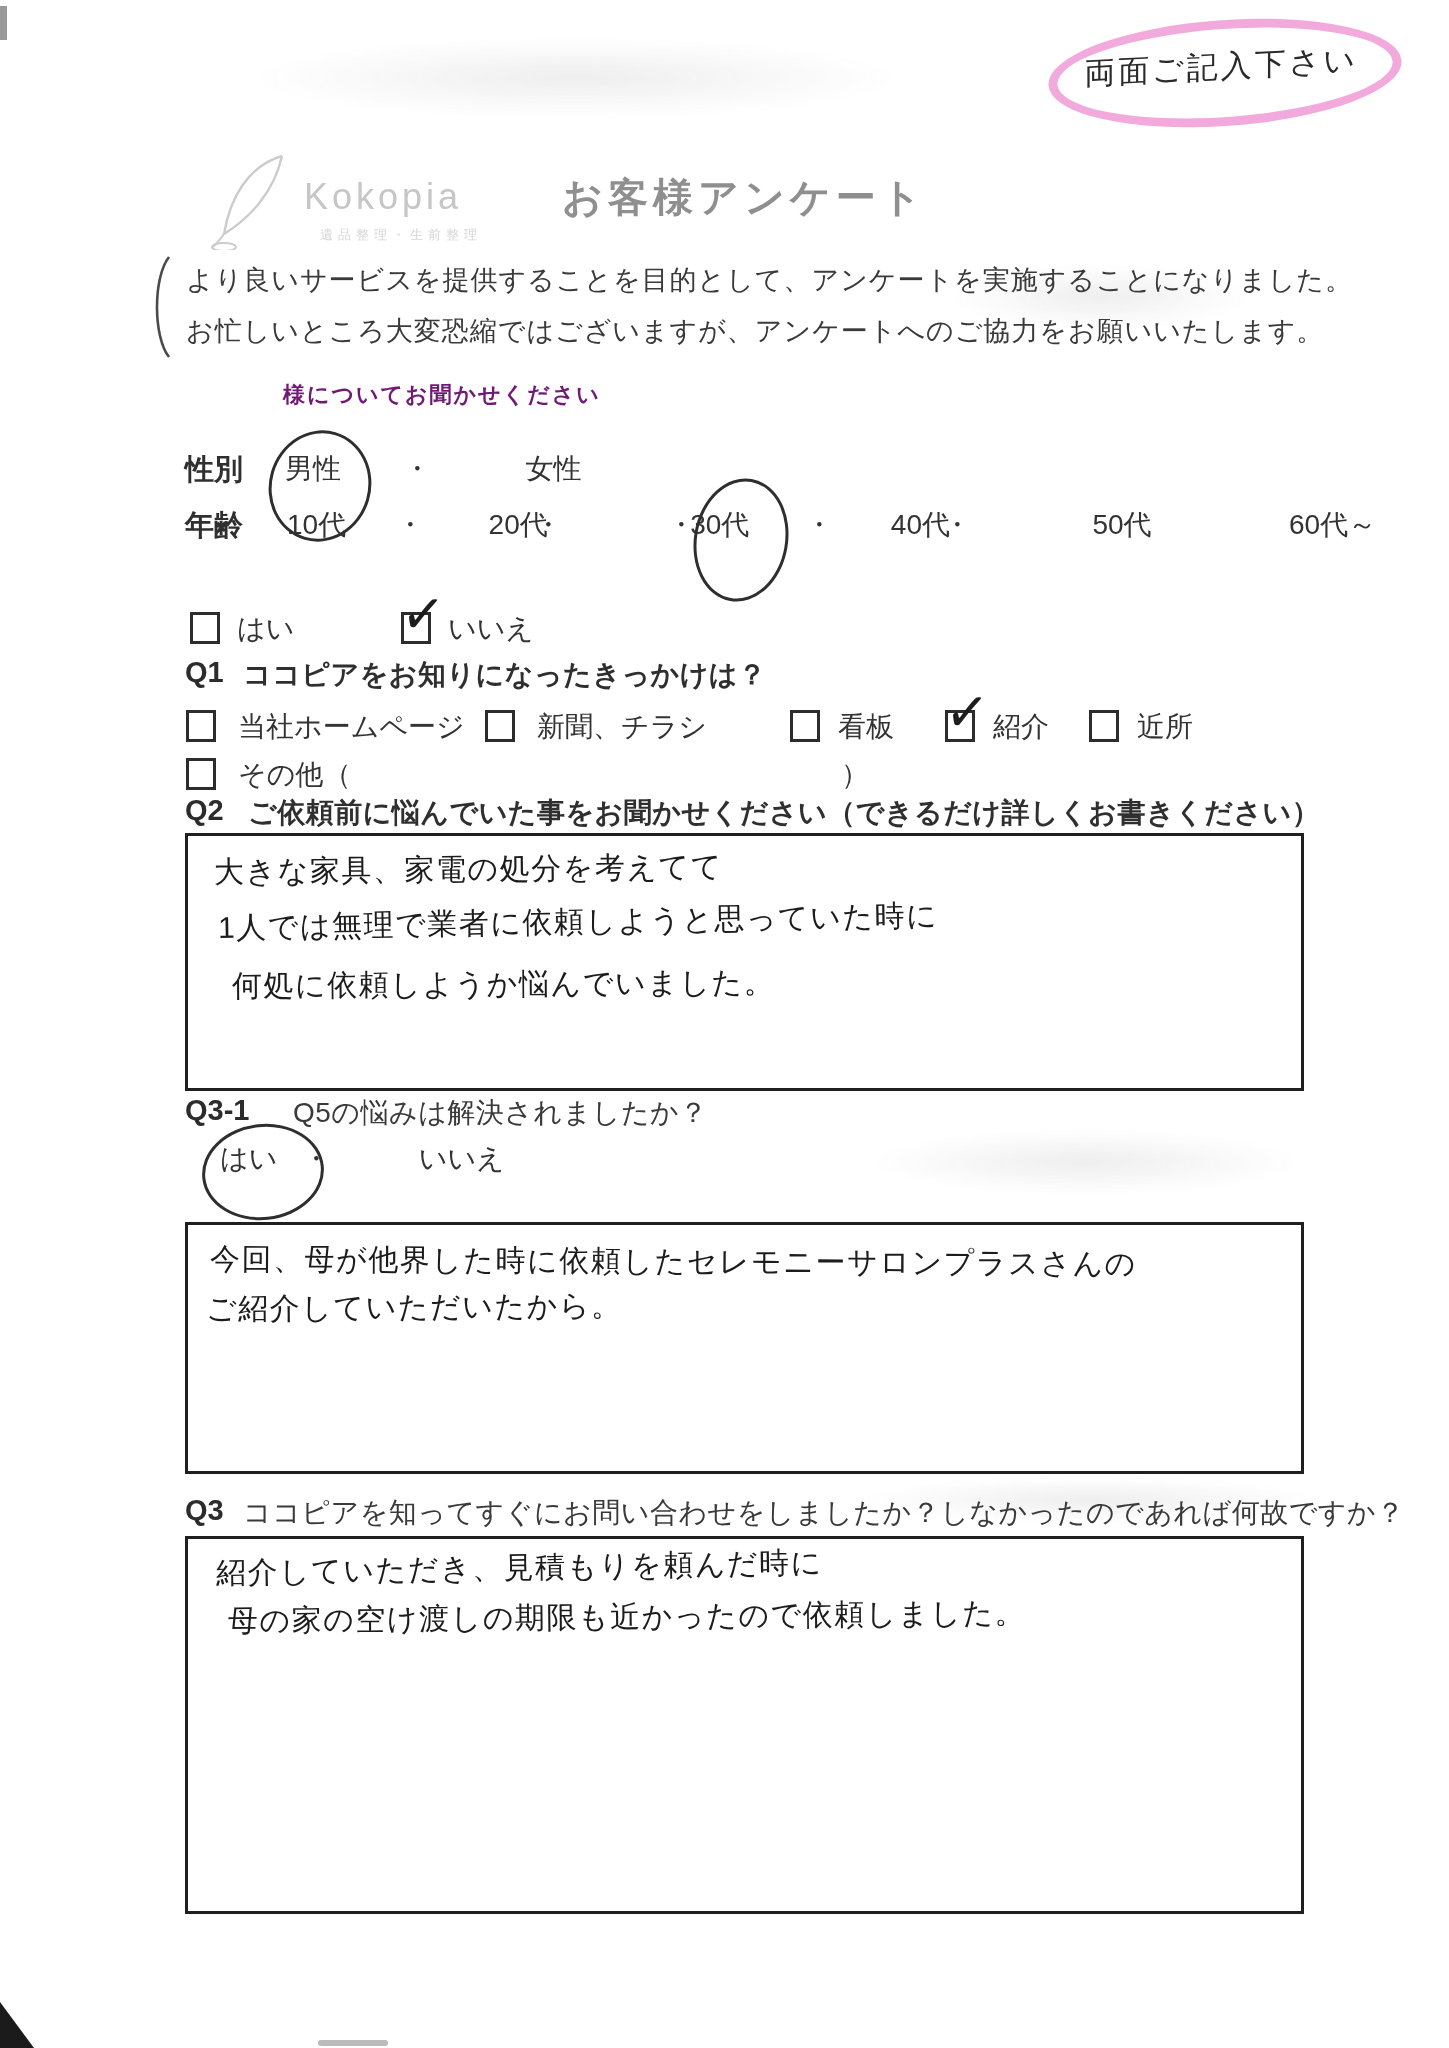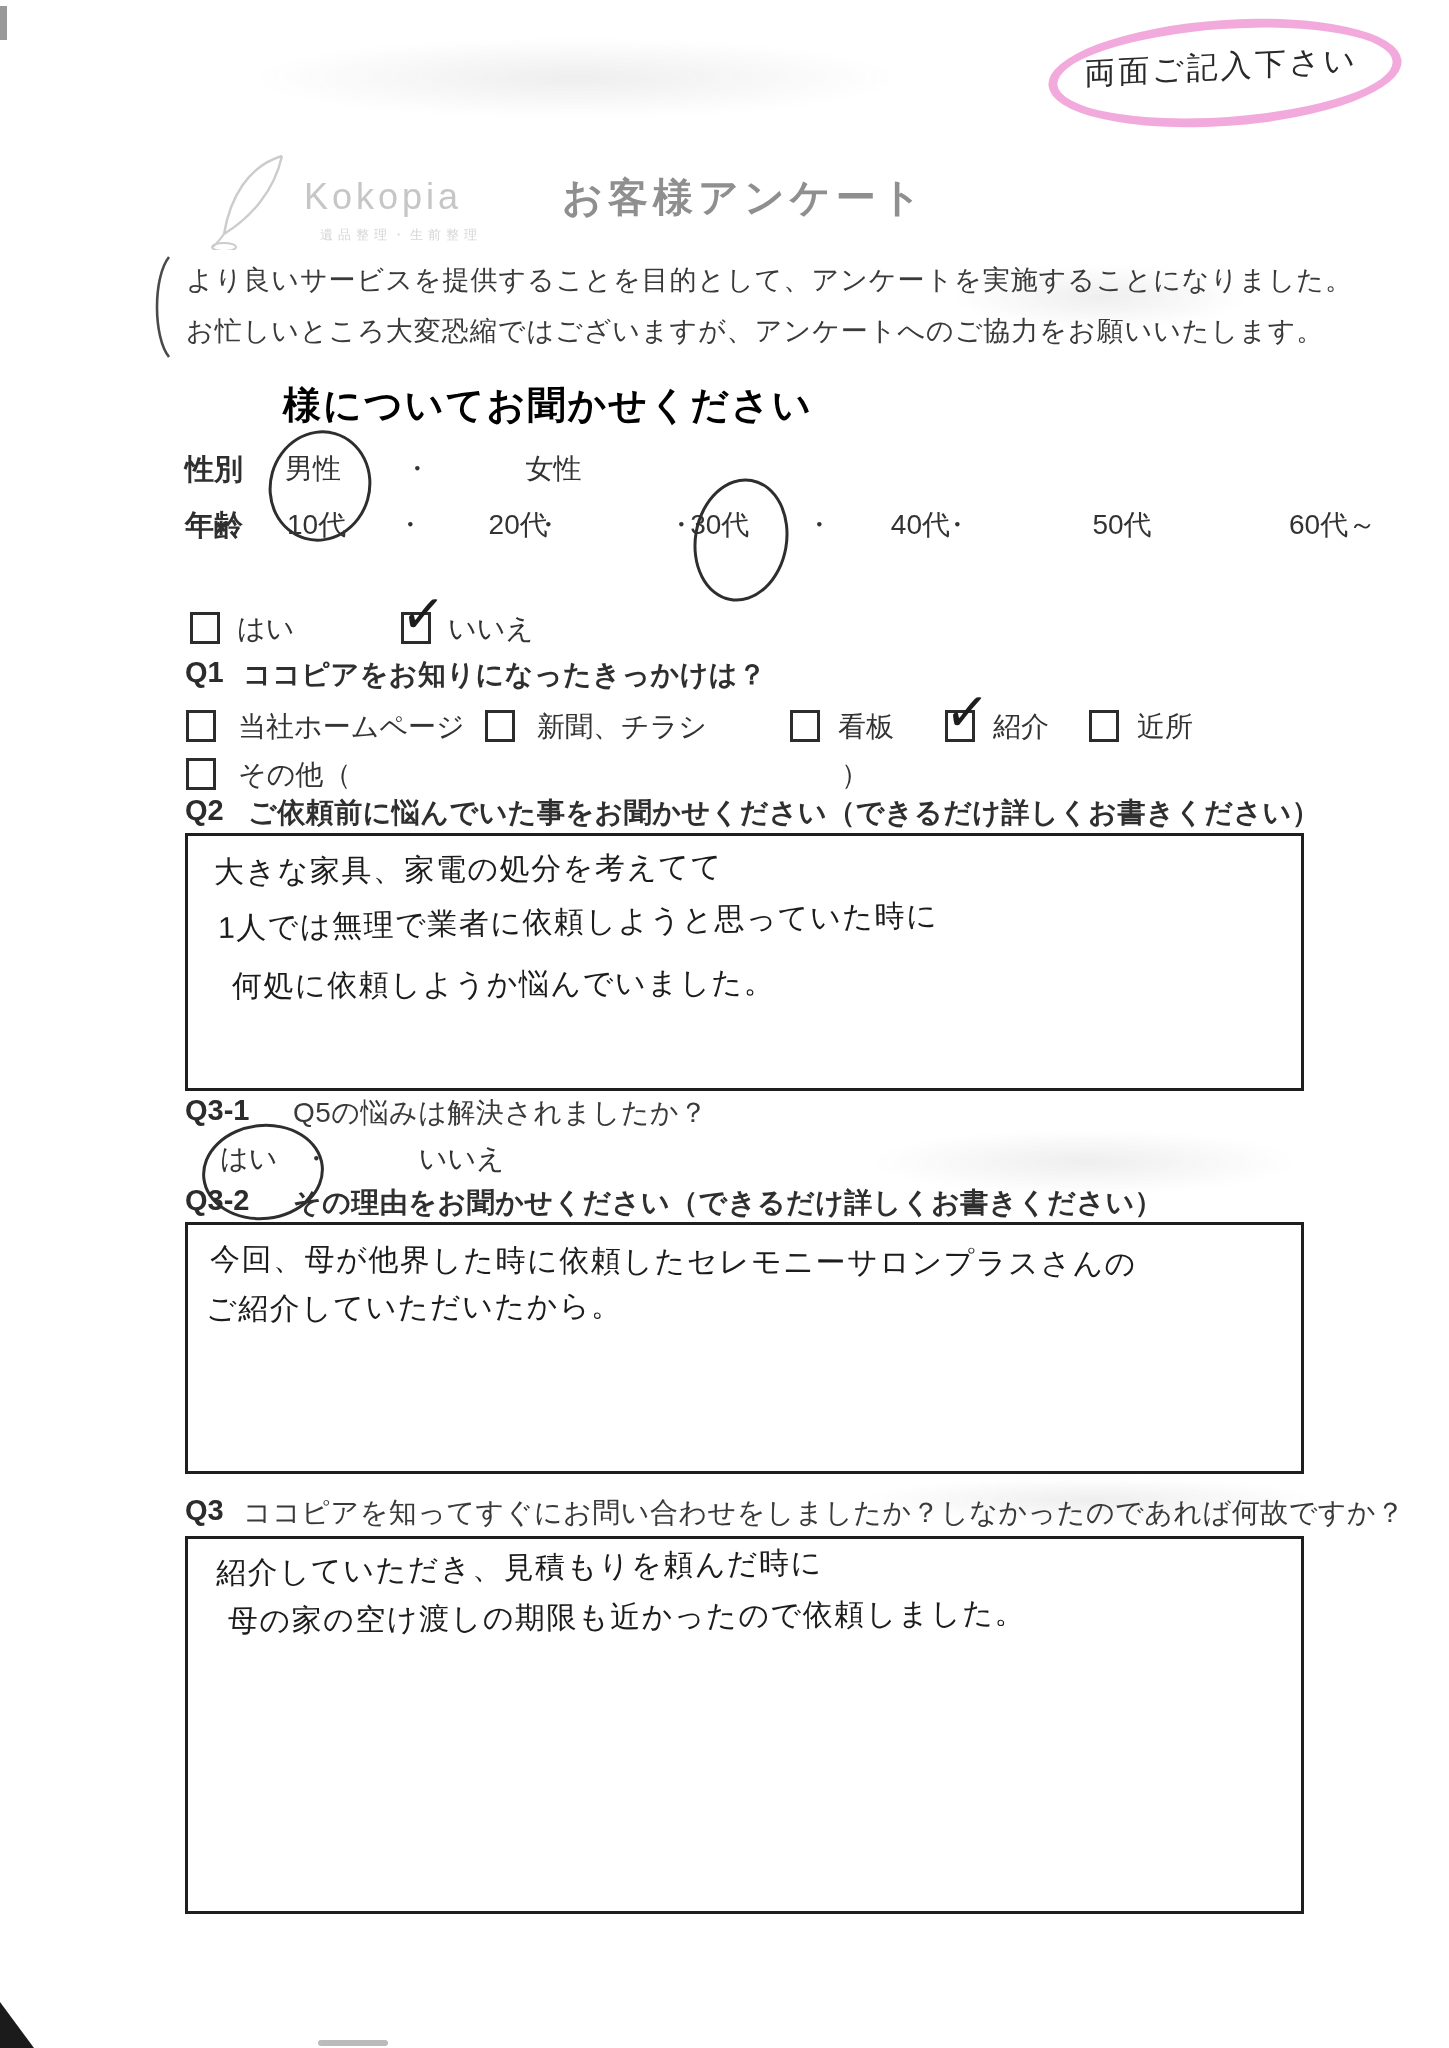--- a/index.html
+++ b/index.html
@@ -28,21 +28,21 @@
   .logo-name { position:absolute; left:96px; top:26px; font-size:36px; letter-spacing:4px; color:#c6c6c6; }
   .logo-subtitle { position:absolute; left:112px; top:76px; font-size:13px; letter-spacing:5px; color:#d6d6d6; }
   .page-title { left:562px; top:170px; font-size:40px; font-weight:bold; letter-spacing:5px; color:#8f8f8f; }
 
   
   .intro-line { font-size:27px; color:#3a3a3a; letter-spacing:1px; white-space:nowrap; }
   .intro-1 { left:186px; top:262px; }
   .intro-2 { left:186px; top:313px; }
 
   
-  .h-section { left:283px; top:380px; font-size:38px; font-weight:bold; color:#000000; letter-spacing:2px; }
+  .h-section { left:283px; top:380px; font-size:22px; font-weight:bold; color:#701a75; letter-spacing:2px; }
   .row { position:absolute; left:0; top:0; width:1449px; height:44px; }
   .row > * { position:absolute; top:0; white-space:nowrap; }
   .lbl-b { font-size:29px; font-weight:bold; color:#2f2f2f; }
   .opt-t { font-size:28px; color:#333; }
   .dot   { font-size:28px; color:#333; }
   .q-id  { font-size:29px; font-weight:bold; color:#2c2c2c; }
   .q-text-b { font-size:28px; font-weight:bold; color:#2f2f2f; letter-spacing:.5px; }
   .q-text-r { font-size:28px; color:#3a3a3a; letter-spacing:.5px; }
 
   
@@ -179,24 +179,20 @@
   <div class="row" style="top:1094px;">
     <span class="q-id" style="left:185px;">Q3-1</span>
     <span class="q-text-r" style="left:293px;">Q5の悩みは解決されましたか？</span>
   </div>
   <div class="row" style="top:1140px;">
     <span class="opt-t opt oval-y checked" style="left:220px;">はい</span>
     <span class="dot" style="left:302px;">・</span>
     <span class="opt-t opt" style="left:357px;">いいえ</span>
   </div>
 
-  <div class="row" style="top:1184px;">
-    <span class="q-id" style="left:185px;">Q3-2</span>
-    <span class="q-text-b" style="left:293px;">その理由をお聞かせください（できるだけ詳しくお書きください）</span>
-  </div>
   <div class="abs ans-box" style="left:185px;top:1222px;width:1113px;height:246px;">
     <span class="hw" style="left:22px;top:14px;transform:rotate(0.3deg);">今回、母が他界した時に依頼したセレモニーサロンプラスさんの</span>
     <span class="hw" style="left:18px;top:64px;transform:rotate(-0.5deg);">ご紹介していただいたから。</span>
   </div>
 
   <div class="row" style="top:1494px;">
     <span class="q-id" style="left:185px;">Q3</span>
     <span class="q-text-r" style="left:243px;">ココピアを知ってすぐにお問い合わせをしましたか？しなかったのであれば何故ですか？</span>
   </div>
   <div class="abs ans-box" style="left:185px;top:1536px;width:1113px;height:372px;">

